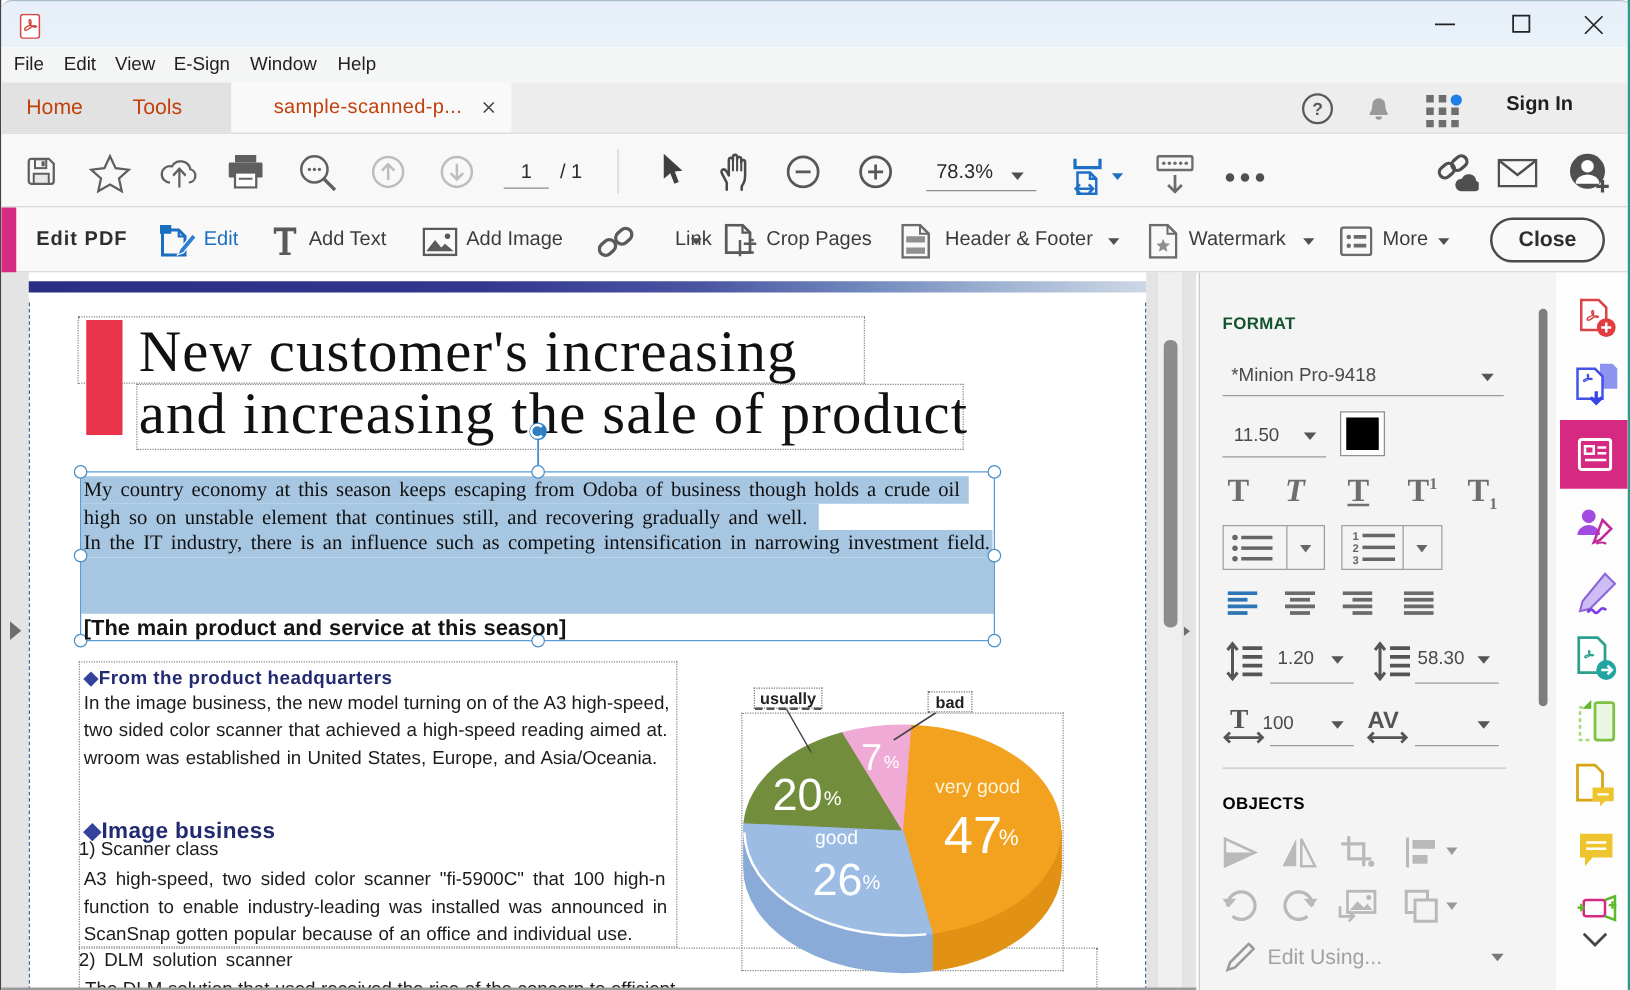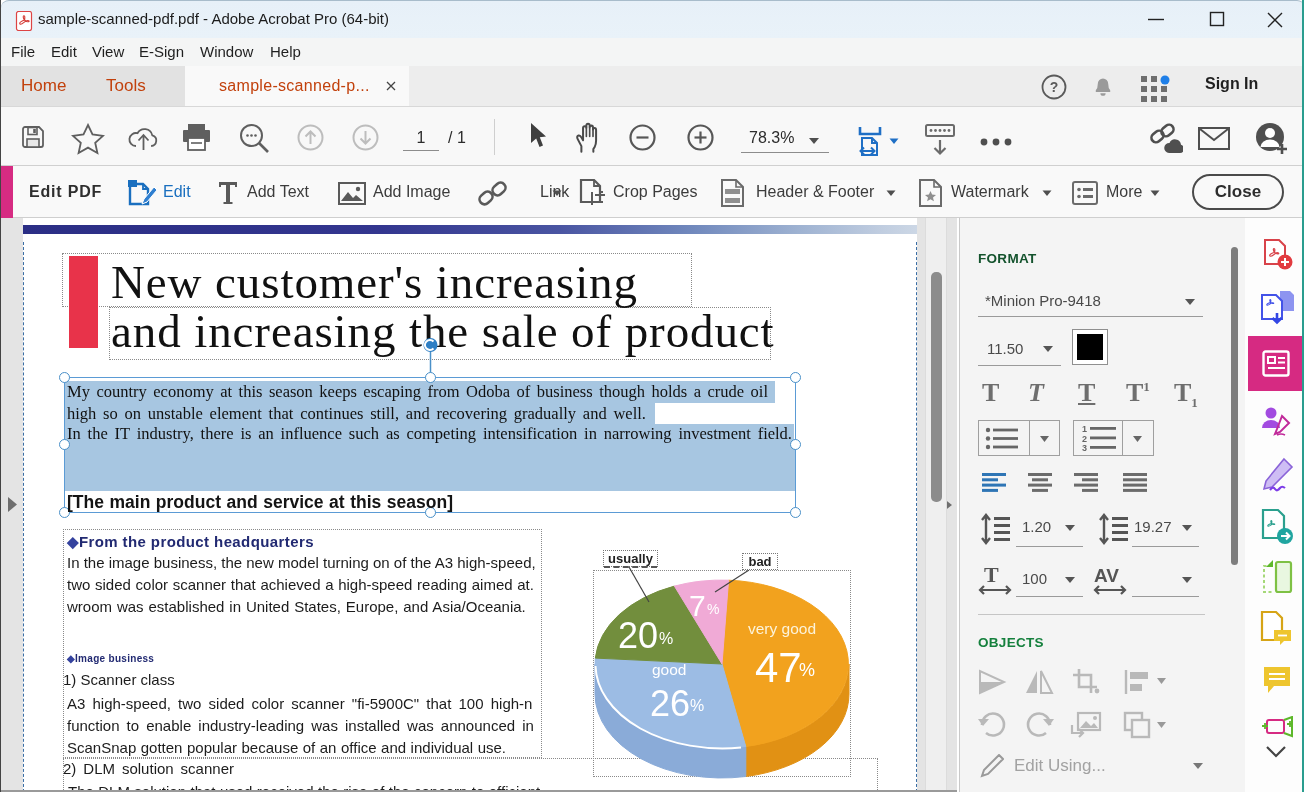--- a/index.html
+++ b/index.html
@@ -61,21 +61,20 @@
 #dsbtrack { position:absolute; left:924px; top:0px; width:22px; height:574px; background:#efefef; border-left:1px solid #dcdcdc; border-right:1px solid #dcdcdc;}
 #dsbthumb { position:absolute; left:930px; top:54px; width:11px; height:230px; background:#8c8c8c; border-radius:5px; }
 </style>
 </head>
 <body>
 <div id="titlebar">
   <svg class="abs" style="left:13px;top:10px" width="20" height="20" viewBox="0 0 20 20">
     <rect x="0.5" y="0.5" width="15" height="19" rx="2" fill="#fff" stroke="#d44" stroke-width="1.2" transform="translate(2,0)"></rect>
     <path d="M6 13 C4.5 11.5 9 9.5 10.5 9 C11 7 11 4.5 9.8 4.8 C8.6 5.1 9.5 8 10.5 9 C11.5 10 13 11 14.5 10.7 C16 10.4 14.5 9 12.5 9.7 C10.5 10.4 7.5 14.5 6 13 Z" fill="none" stroke="#d43b36" stroke-width="1.1"></path>
   </svg>
-  <div id="titletext">sample-scanned-pdf.pdf - Adobe Acrobat Pro (64-bit)</div>
   <svg class="abs" style="left:1140px;top:0" width="160" height="38" viewBox="0 0 160 38">
     <line x1="7" y1="18.5" x2="23" y2="18.5" stroke="#222" stroke-width="1.4"></line>
     <rect x="69.5" y="11.5" width="13" height="13" fill="none" stroke="#222" stroke-width="1.4"></rect>
     <path d="M127 12 L141 26 M141 12 L127 26" stroke="#222" stroke-width="1.4"></path>
   </svg>
 </div>
 
 <div id="menubar">
   <span style="left:10px">File</span>
     <span style="left:50px">Edit</span>
@@ -360,21 +359,21 @@
 
     <div class="docsans abs jst" style="left:66px;top:274px;font-size:17.5px;font-weight:bold;width:386px">[The main product and service at this season]</div>
 
     <div class="dotted" style="left:62px;top:311px;width:479px;height:229px"></div>
     <div class="dotted" style="left:62px;top:540px;width:815px;height:40px;border-bottom:none"></div>
 
     <div class="abs" style="left:66px;top:315px;font-size:15px;font-weight:bold;color:#222a72;white-space:nowrap;letter-spacing:.4px"><span style="color:#34429e">◆</span>From the product headquarters</div>
     <div class="docsans abs lc" style="left:66px;top:336px">In the image business, the new model turning on of the A3 high-speed,</div>
     <div class="docsans abs lc" style="left:66px;top:358px;word-spacing:0.5px">two sided color scanner that achieved a high-speed reading aimed at.</div>
     <div class="docsans abs lc" style="left:66px;top:380px;word-spacing:0.75px">wroom was established in United States, Europe, and Asia/Oceania.</div>
-    <div class="abs" style="left:66px;top:435px;font-size:10px;font-weight:bold;color:#222a72;white-space:nowrap;letter-spacing:.3px"><span style="color:#34429e">◆</span>Image business</div>
+    <div class="abs" style="left:66px;top:435px;font-size:18px;font-weight:bold;color:#222a72;white-space:nowrap;letter-spacing:.3px"><span style="color:#34429e">◆</span>Image business</div>
     <div class="docsans abs lc" style="left:62px;top:453px">1) Scanner class</div>
     <div class="docsans abs lc" style="left:66px;top:477px;word-spacing:3px">A3 high-speed, two sided color scanner "fi-5900C" that 100 high-n</div>
     <div class="docsans abs lc" style="left:66px;top:499px;word-spacing:2.9px">function to enable industry-leading was installed was announced in</div>
     <div class="docsans abs lc" style="left:66px;top:521px;word-spacing:0.35px">ScanSnap gotten popular because of an office and individual use.</div>
     <div class="docsans abs lc" style="left:62px;top:542px;word-spacing:2.8px">2) DLM solution scanner</div>
     <div class="docsans abs lc" style="left:67px;top:565px;word-spacing:0.25px">The DLM solution that used received the rise of the concern to efficient</div>
 
     <div class="dotted" style="left:592px;top:352px;width:258px;height:207px"></div>
 
     <svg class="abs" style="left:560px;top:330px" width="330" height="244" viewBox="0 0 330 244">
@@ -525,46 +524,46 @@
   <div class="pline" style="left:56px;top:328px;width:67px"></div>
   <svg class="abs" style="left:138px;top:295px" width="30" height="32" viewBox="0 0 30 32">
     <path d="M6 2 V30 M2 7 L6 2 L10 7 M2 25 L6 30 L10 25" fill="none" stroke="#555" stroke-width="2.4"></path>
     <g fill="#555">
         <rect x="14" y="4" width="16" height="3"></rect>
         <rect x="14" y="11" width="16" height="3"></rect>
         <rect x="14" y="18" width="16" height="3"></rect>
         <rect x="14" y="25" width="16" height="3"></rect>
       </g>
   </svg>
-  <div class="ptxt" style="left:174px;top:300px">19.27</div>
+  <div class="ptxt" style="left:174px;top:300px">58.30</div>
   <svg class="abs" style="left:221px;top:306px" width="12" height="8" viewBox="0 0 12 8">
       <path d="M1 1 L6 7 L11 1 Z" fill="#555"></path>
     </svg>
   <div class="pline" style="left:172px;top:328px;width:67px"></div>
   
   <svg class="abs" style="left:18px;top:346px" width="34" height="32" viewBox="0 0 34 32">
     <text x="6" y="18" font-family="Liberation Serif" font-size="22" font-weight="bold" fill="#555">T</text>
     <path d="M2 26 H32 M6 22 L2 26 L6 30 M28 22 L32 26 L28 30" fill="none" stroke="#555" stroke-width="2.2"></path>
   </svg>
-  <div class="ptxt" style="left:62px;top:352px">100</div>
+  <div class="ptxt" style="left:50px;top:352px">100</div>
   <svg class="abs" style="left:104px;top:358px" width="12" height="8" viewBox="0 0 12 8">
       <path d="M1 1 L6 7 L11 1 Z" fill="#555"></path>
     </svg>
   <div class="pline" style="left:56px;top:378px;width:67px"></div>
   <svg class="abs" style="left:132px;top:346px" width="38" height="32" viewBox="0 0 38 32">
     <text x="2" y="18" font-family="Liberation Sans" font-size="19" font-weight="bold" fill="#555">AV</text>
     <path d="M3 26 H33 M7 22 L3 26 L7 30 M29 22 L33 26 L29 30" fill="none" stroke="#555" stroke-width="2.2"></path>
   </svg>
   <svg class="abs" style="left:221px;top:358px" width="12" height="8" viewBox="0 0 12 8">
       <path d="M1 1 L6 7 L11 1 Z" fill="#555"></path>
     </svg>
   <div class="pline" style="left:172px;top:378px;width:67px"></div>
   <div class="pline" style="left:18px;top:396px;width:227px;background:#c5c5c5"></div>
   
-  <div class="abs" style="left:18px;top:417px;font-size:13.5px;font-weight:bold;color:#15803d;letter-spacing:.3px">OBJECTS</div>
+  <div class="abs" style="left:18px;top:417px;font-size:13.5px;font-weight:bold;color:#000000;letter-spacing:.3px">OBJECTS</div>
   <g></g>
   <svg class="abs" style="left:18px;top:451px" width="30" height="26" viewBox="0 0 30 26">
     <path d="M2 24 L2 2 L26 13 Z" fill="none" stroke="#b9b9b9" stroke-width="2"></path>
     <path d="M2 24 L2 13 L26 13 Z" fill="#b9b9b9"></path>
   </svg>
   <svg class="abs" style="left:64px;top:451px" width="30" height="26" viewBox="0 0 30 26">
     <path d="M13 2 L2 24 L13 24 Z" fill="#b9b9b9"></path>
     <path d="M17 2 L28 24 L17 24 Z" fill="none" stroke="#b9b9b9" stroke-width="2"></path>
   </svg>
   <svg class="abs" style="left:111px;top:449px" width="30" height="28" viewBox="0 0 30 28">

